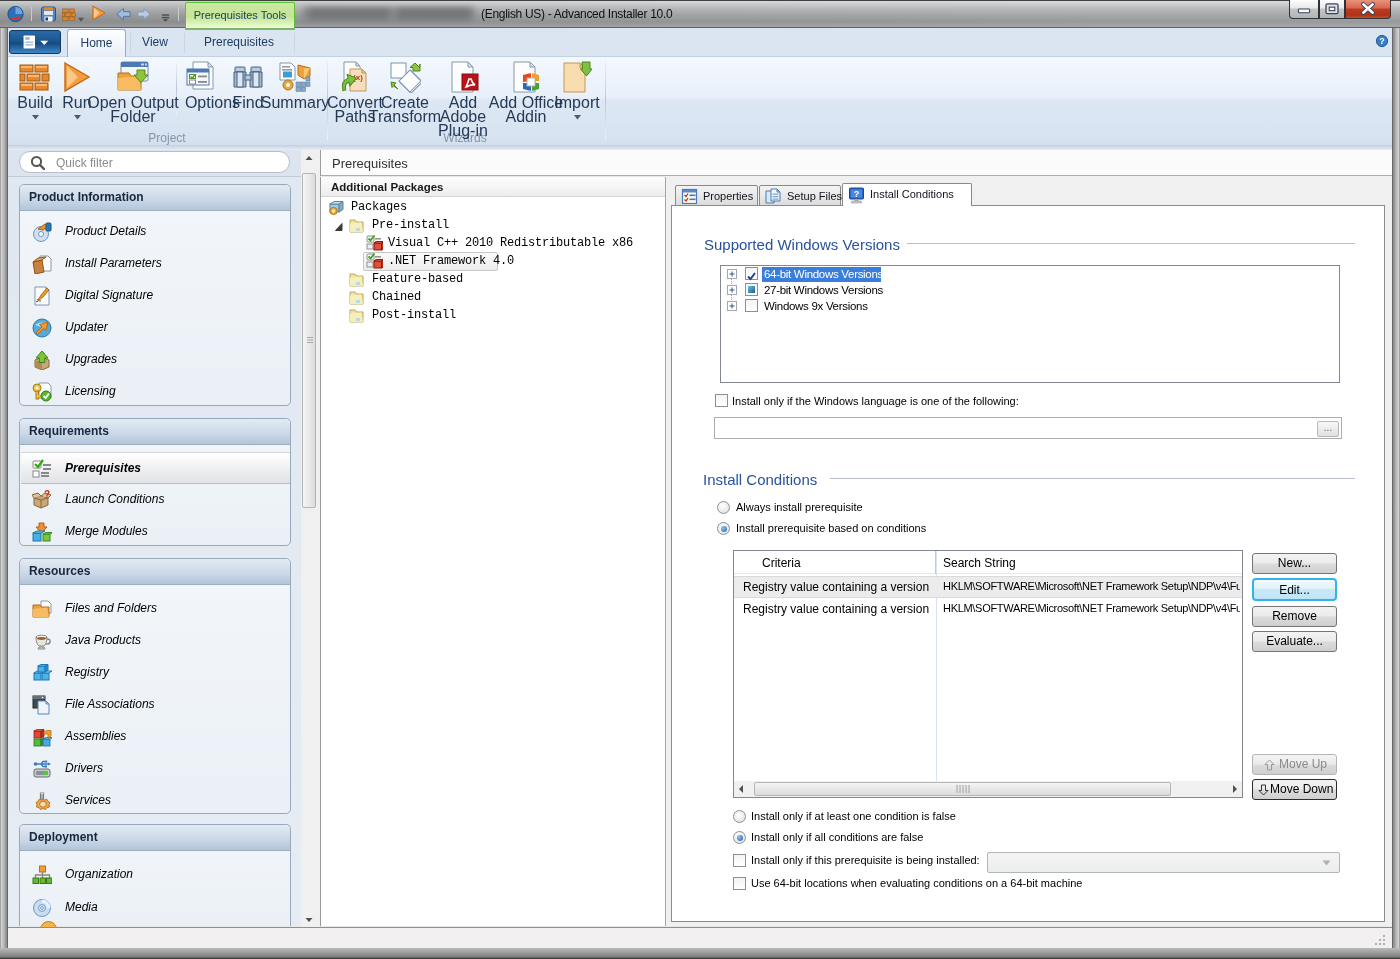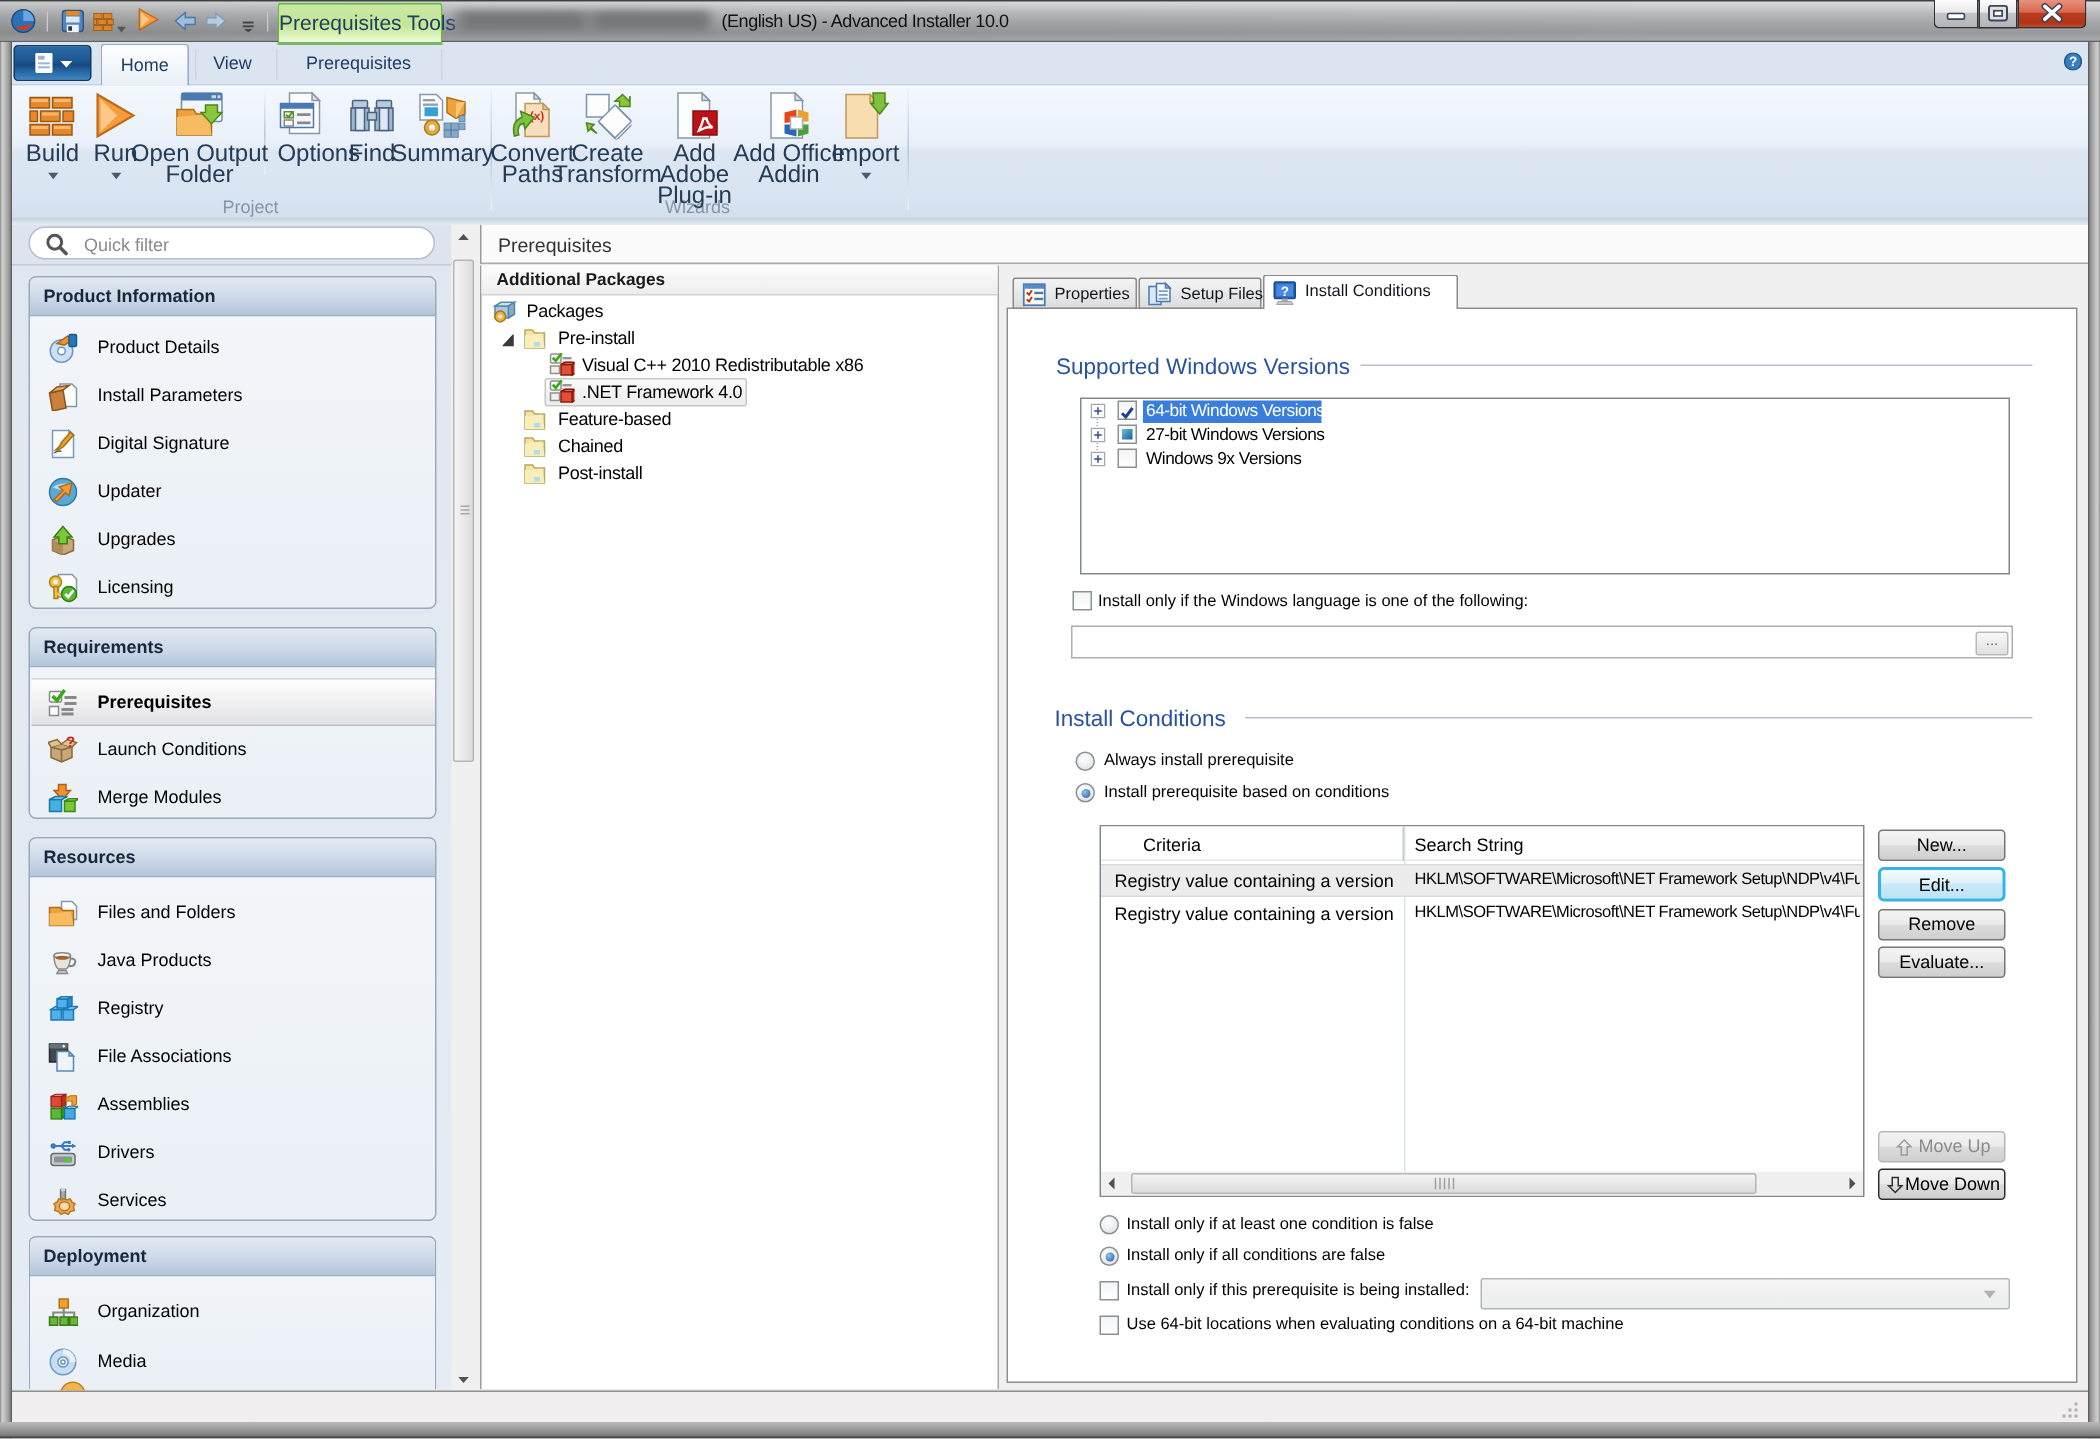--- a/index.html
+++ b/index.html
@@ -12,21 +12,21 @@
  linear-gradient(to bottom,#d7d9db 0%,#b4b6b8 30%,#a0a2a4 55%,#929496 80%,#a2a4a6 100%);
  border-top:1px solid #404040;border-bottom:1px solid #5f6163;}
 #frameL{z-index:45;left:0;top:28px;width:8px;height:931px;background:linear-gradient(to right,#8a8a8a 0%,#d2d2d2 18%,#b4b4b4 50%,#8e8e8e 82%,#525252 100%);}
 #frameR{z-index:45;right:0;top:28px;width:8px;height:931px;background:linear-gradient(to left,#8a8a8a 0%,#d2d2d2 18%,#b4b4b4 50%,#8e8e8e 82%,#525252 100%);}
 #frameB{z-index:45;left:0;top:948px;width:1400px;height:11px;background:linear-gradient(to bottom,#b9b9b9,#9a9a9a 45%,#7e7e7e 80%,#2e2e2e);}
 #statusbar{left:8px;top:927px;width:1384px;height:21px;background:#f1efef;border-top:1px solid #8f8f8f;z-index:40;}
 
 .qat{top:5px;height:18px;}
 .tsep{top:7px;width:1px;height:14px;background:#77797b;border-right:1px solid #c8cacc;}
 #greentab{left:185px;top:2px;width:110px;height:26px;border:1px solid #59c432;border-bottom:none;border-radius:2px 2px 0 0;
- background:linear-gradient(to bottom,#cbe8a4,#c4e596 55%,#e4f6c6 90%,#f0fbdc);text-align:center;color:#1e3f60;font-size:14px;line-height:25px;white-space:nowrap;}
+ background:linear-gradient(to bottom,#cbe8a4,#c4e596 55%,#e4f6c6 90%,#f0fbdc);text-align:center;color:#1e3f60;font-size:11px;line-height:25px;white-space:nowrap;}
 #blur1{left:303px;top:7px;width:172px;height:14px;background:#7e8082;border-radius:4px;filter:blur(3px);opacity:.85;}
 #wtitle{left:481px;top:7px;font-size:12px;letter-spacing:-0.3px;color:#111;white-space:nowrap;}
 .capbtn{top:0px;height:19px;border:1px solid #2e3338;border-top:none;}
 #btnmin{left:1289px;width:30px;border-radius:0 0 0 4px;background:linear-gradient(to bottom,#fdfdfd,#e8e8e8 45%,#c2c4c6 50%,#b2b4b6);}
 #btnmax{left:1319px;width:26px;background:linear-gradient(to bottom,#fdfdfd,#e8e8e8 45%,#c2c4c6 50%,#b2b4b6);}
 #btnclose{left:1345px;width:46px;border-radius:0 0 4px 0;background:linear-gradient(to bottom,#e8927c,#d96650 45%,#bc3b20 50%,#b03418 85%,#c2502a);}
 .capglyph{position:absolute;left:0;top:0;width:100%;height:100%;}
 
 #tabrow{left:8px;top:28px;width:1384px;height:29px;background:#dbe5f1;border-bottom:1px solid #c4d1e2;}
 #appbtn{left:9px;top:30px;width:52px;height:24px;border-radius:3px;border:1px solid #123a60;
@@ -49,34 +49,34 @@
 #sidebar{left:8px;top:150px;width:293px;height:776px;background:linear-gradient(to bottom,#dfe7f0,#e6ecf3);}
 #sidetop{left:8px;top:150px;width:293px;height:27px;background:#dce5ef;border-bottom:1px solid #c2cbd6;}
 #qfilter{left:19px;top:151px;width:271px;height:22px;border:1px solid #b6bfca;border-radius:11px;background:#fff;}
 #qfilter span{position:absolute;left:36px;top:4px;font-size:12px;color:#8a8a8a;}
 .panel{left:19px;width:272px;border:1px solid #99a9bd;border-radius:5px;background:linear-gradient(to bottom,#f3f6fa,#eaf0f6);overflow:hidden;}
 .phead{height:26px;border-bottom:1px solid #9fafc2;border-radius:4px 4px 0 0;
  background:linear-gradient(to bottom,#e3eaf2,#ccd9e8 55%,#b3c5da);
  font-size:12px;font-weight:bold;color:#17273c;line-height:25px;padding-left:9px;}
 .pitem{position:absolute;left:1px;width:270px;height:32px;font-size:12px;color:#000;white-space:nowrap;}
 .pitem .ic{position:absolute;left:11px;top:6px;width:20px;height:20px;}
-.pitem .tx{position:absolute;left:44px;top:8px;}
+.pitem .tx{position:absolute;left:44px;top:8px;font-style:italic;}
 .psel{background:linear-gradient(to bottom,#ffffff,#efeff1 55%,#e0e2e5);border-top:1px solid #d4d4d4;border-bottom:1px solid #bdbdbd;font-weight:bold;}
 
 #sscroll{left:301px;top:150px;width:19px;height:777px;background:#f0f0f0;}
 .sbtn{left:301px;width:16px;height:17px;background:#f0f0f0;}
 #sthumb{left:302px;top:173px;width:14px;height:335px;border:1px solid #b5b5b5;border-radius:2px;background:linear-gradient(to right,#f4f4f4,#eaeaea 50%,#dcdcdc);}
 
 #pagehead{left:320px;top:150px;width:1072px;height:26px;background:#fbfbfb;border-bottom:1px solid #adadad;border-left:1px solid #9a9a9a;}
 #pagehead span{position:absolute;left:11px;top:6px;font-size:13px;color:#333;}
 #midpanel{left:320px;top:177px;width:346px;height:749px;background:#fff;border-left:1px solid #9a9a9a;border-right:1px solid #a5a5a5;}
 #apbar{left:0px;top:0px;width:344px;height:20px;background:linear-gradient(to bottom,#fdfdfd,#ededed);border-bottom:1px solid #d4d4d4;}
 #apbar span{position:absolute;left:10px;top:4px;font-size:11.5px;font-weight:bold;color:#1a1a1a;}
 .trow{position:absolute;height:18px;font-size:12px;letter-spacing:-0.2px;color:#000;white-space:nowrap;}
-.trow span{white-space:nowrap;}
+.trow span{white-space:nowrap;font-family:Liberation Mono, monospace;}
 .trow .ti{position:absolute;width:17px;height:17px;}
 
 #rgap{left:666px;top:176px;width:726px;height:750px;background:#f0f0f0;}
 #rbox{left:671px;top:205px;width:714px;height:717px;background:#fff;border:1px solid #8c8c8c;}
 .tab{position:absolute;top:185px;height:21px;border:1px solid #898989;border-radius:2px 2px 0 0;
  background:linear-gradient(to bottom,#f3f3f3,#eaeaea 45%,#dcdcdc);font-size:11px;color:#10141c;white-space:nowrap;}
 .tab.active{top:183px;height:23px;background:#fff;border-bottom:none;z-index:5;}
 .tab .tic{position:absolute;left:5px;top:2px;width:17px;height:17px;}
 .tab .ttx{position:absolute;left:27px;top:4px;}
 .hd{position:absolute;font-size:15px;color:#28529e;}

